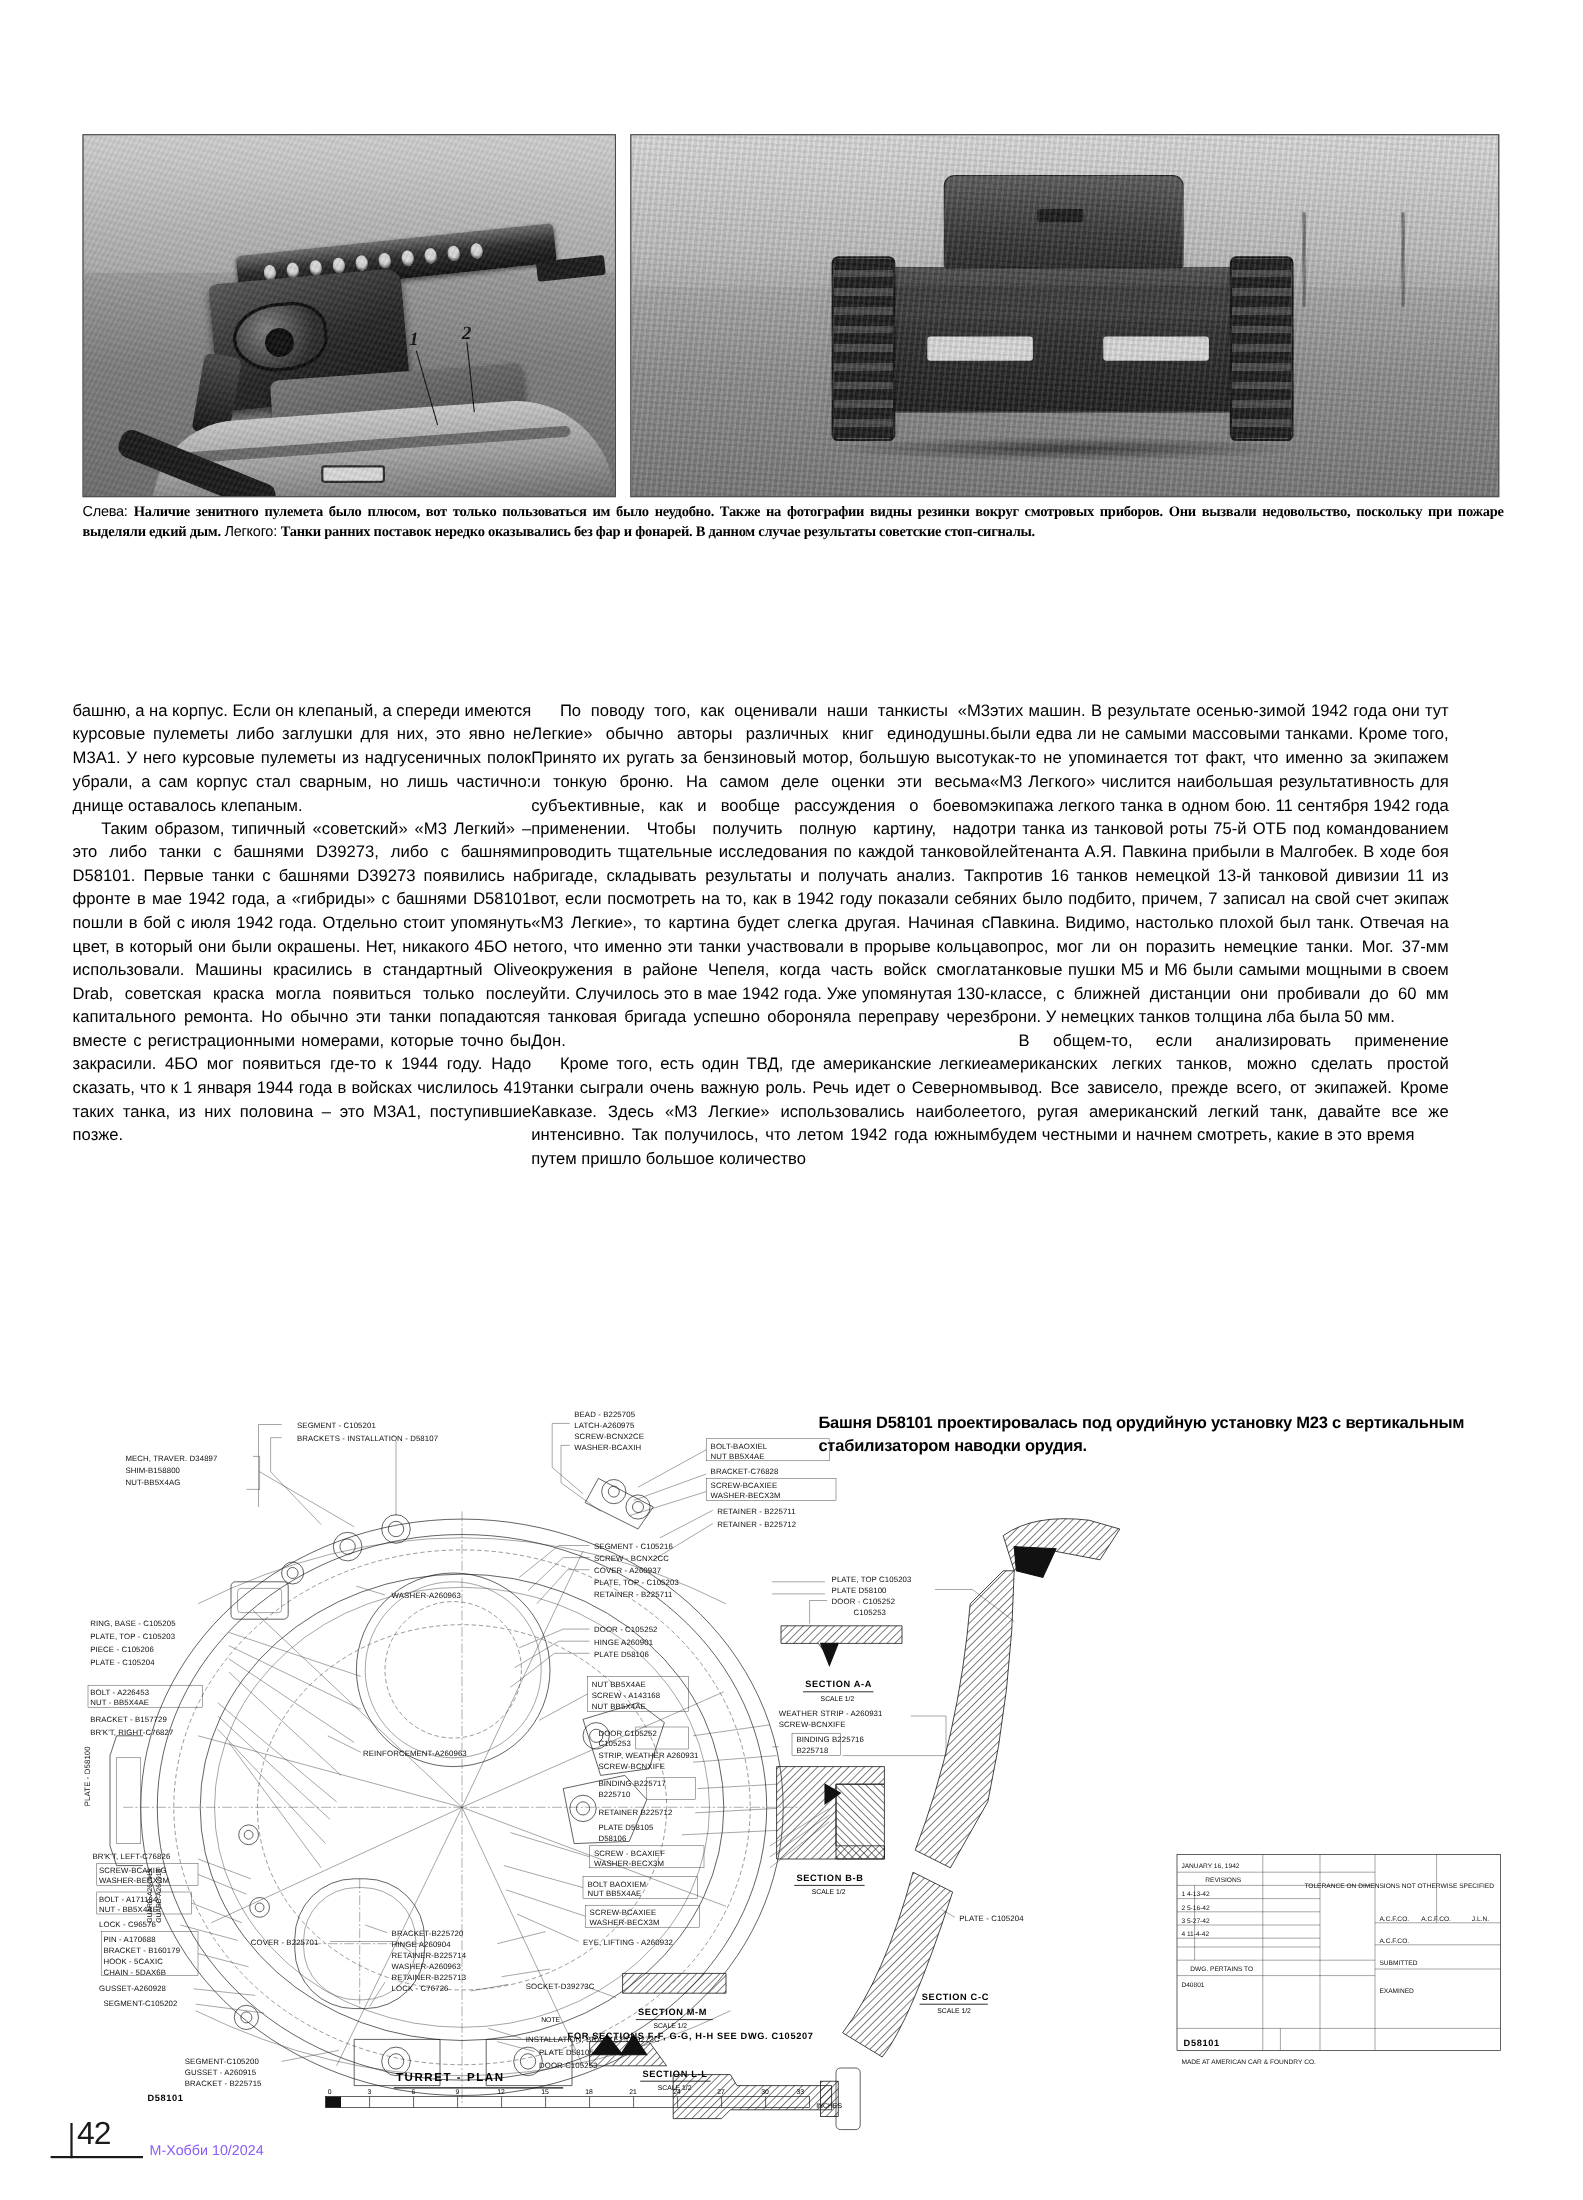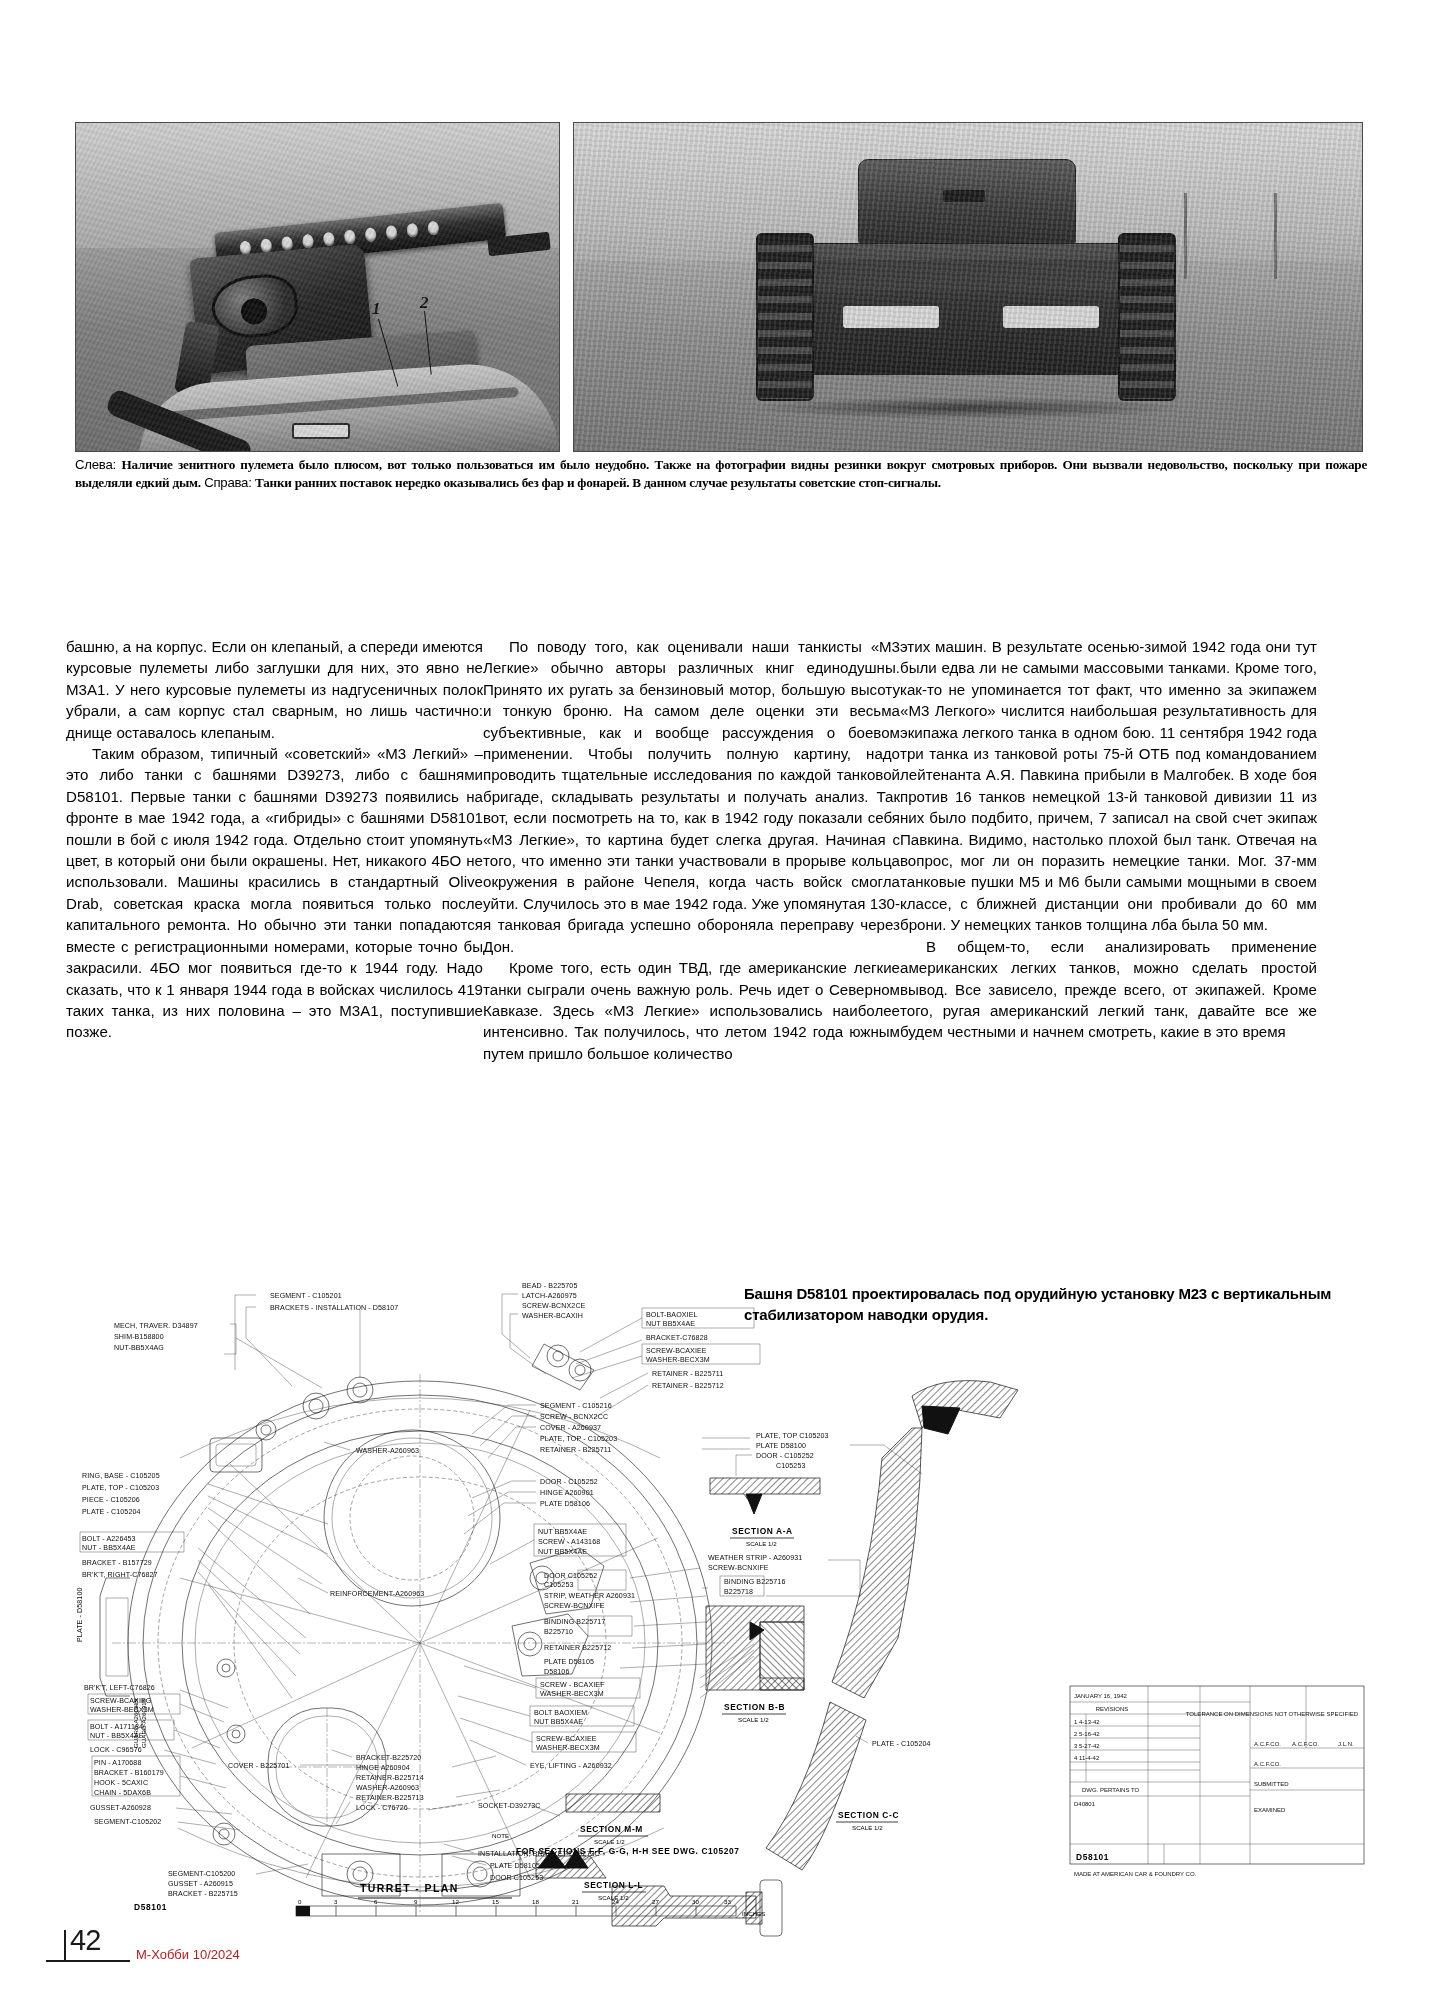--- a/index.html
+++ b/index.html
@@ -259,21 +259,21 @@
     position:absolute; left:6px; top:30px; width:84px; height:2px; background:#1a1a1a;
   }
   .footer .pg{
     position:absolute; left:30px; top:-6px;
     font-family:"Liberation Sans", sans-serif;
     font-size:29px; color:#1a1a1a; letter-spacing:-1px;
   }
   .footer .issue{
     position:absolute; left:96px; top:17px;
     font-family:"Liberation Sans", sans-serif;
-    font-size:13px; color:#b91c1c;
+    font-size:13px; color:#8b5cf6;
   }
 </style>
 </head>
 <body>
 
 <div class="photo-row">
 
   <div class="photo left">
     <div class="lp-sky"></div>
     <div class="lp-ground"></div>
@@ -323,21 +323,21 @@
       <div class="tk-track l"></div>
       <div class="tk-track r"></div>
     </div>
     <div class="rp-grain"></div>
   </div>
 </div>
 
 <div class="caption">
   <span class="lead">Слева:</span>
   <span class="bold">Наличие зенитного пулемета было плюсом, вот только пользоваться им было неудобно. Также на фотографии видны резинки вокруг смотровых приборов. Они вызвали недовольство, поскольку при пожаре выделяли едкий дым.</span>
-  <span class="lead">Справа:</span>
+  <span class="lead">Легкого:</span>
   <span class="bold">Танки ранних поставок нередко оказывались без фар и фонарей. В данном случае результаты советские стоп-сигналы.</span>
 </div>
 
 <div class="cols">
   <div class="col">
     <p class="noind">башню, а на корпус. Если он клепаный, а спереди имеются курсовые пулеметы либо заглушки для них, это явно не М3А1. У него курсовые пулеметы из надгусеничных полок убрали, а сам корпус стал сварным, но лишь частично: днище оставалось клепаным.</p>
     <p>Таким образом, типичный «советский» «М3 Легкий» – это либо танки с башнями D39273, либо с башнями D58101. Первые танки с башнями D39273 появились на фронте в мае 1942 года, а «гибриды» с башнями D58101 пошли в бой с июля 1942 года. Отдельно стоит упомянуть цвет, в который они были окрашены. Нет, никакого 4БО не использовали. Машины красились в стандартный Olive Drab, советская краска могла появиться только после капитального ремонта. Но обычно эти танки попадаются вместе с регистрационными номерами, которые точно бы закрасили. 4БО мог появиться где-то к 1944 году. Надо сказать, что к 1 января 1944 года в войсках числилось 419 таких танка, из них половина – это М3А1, поступившие позже.</p>
   </div>
   <div class="col">
     <p>По поводу того, как оценивали наши танкисты «М3 Легкие» обычно авторы различных книг единодушны. Принято их ругать за бензиновый мотор, большую высоту и тонкую броню. На самом деле оценки эти весьма субъективные, как и вообще рассуждения о боевом применении. Чтобы получить полную картину, надо проводить тщательные исследования по каждой танковой бригаде, складывать результаты и получать анализ. Так вот, если посмотреть на то, как в 1942 году показали себя «М3 Легкие», то картина будет слегка другая. Начиная с того, что именно эти танки участвовали в прорыве кольца окружения в районе Чепеля, когда часть войск смогла уйти. Случилось это в мае 1942 года. Уже упомянутая 130-я танковая бригада успешно обороняла переправу через Дон.</p>

